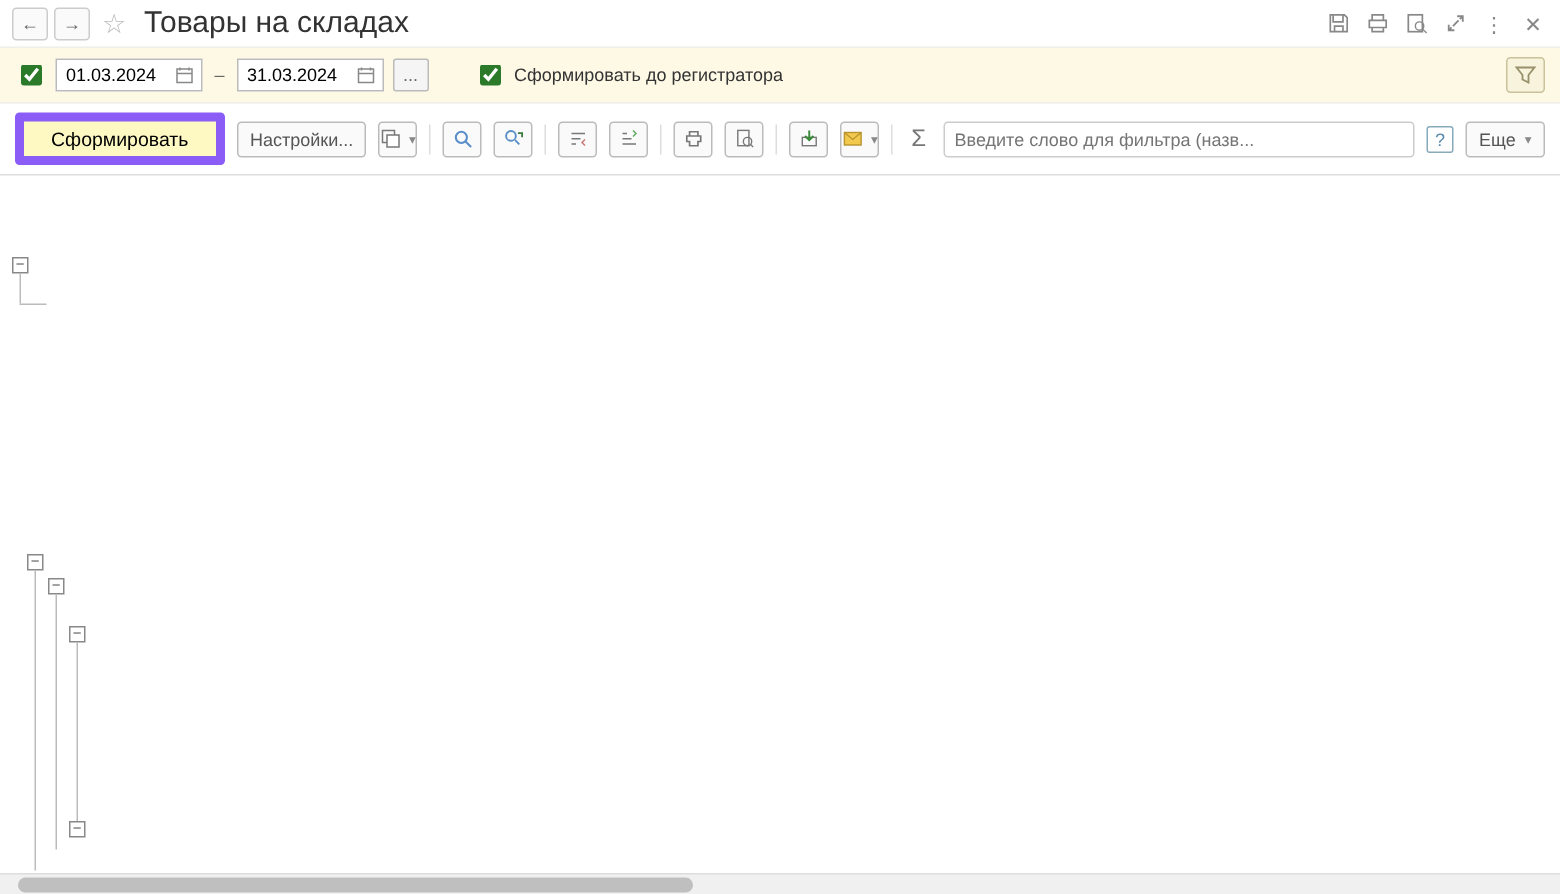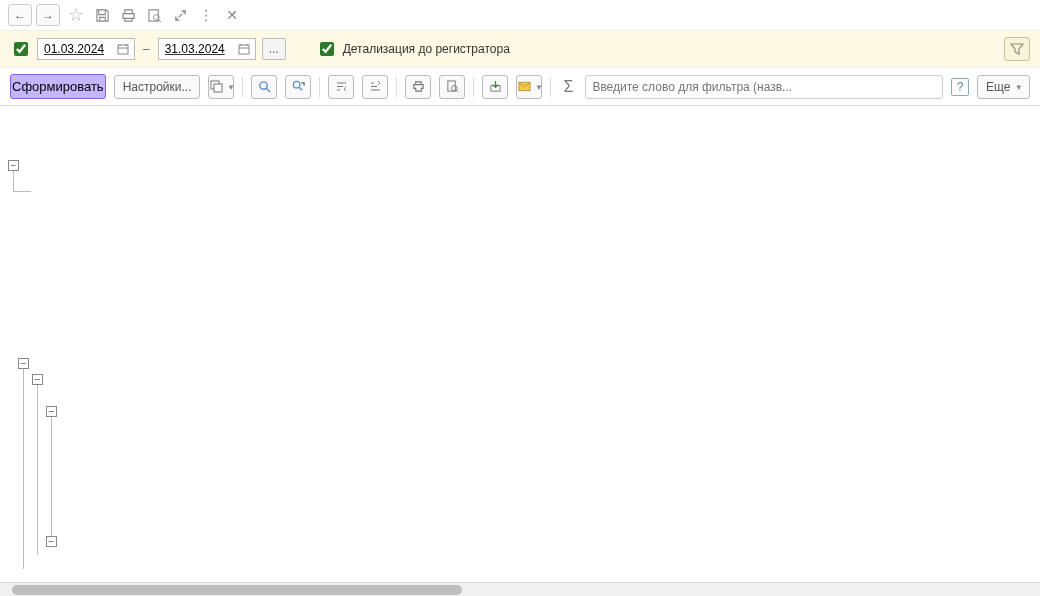--- a/index.html
+++ b/index.html
@@ -8,30 +8,30 @@
   
   .titlebar { display:flex; align-items:center; padding:4px 8px; gap:4px; }
   .nav-btn { width:24px; height:22px; border:1px solid #ccc; background:#fafafa; border-radius:3px; display:flex; align-items:center; justify-content:center; cursor:pointer; font-size:12px; color:#666; }
   .star-icon { width:20px; height:20px; display:flex; align-items:center; justify-content:center; color:#bbb; font-size:18px; margin:0 2px;}
   .title-text { font-size:20px; color:#333; margin-left:4px; flex:1; }
   .titlebar-right { display:flex; gap:6px; align-items:center; }
   .title-icon { width:20px; height:20px; display:flex; align-items:center; justify-content:center; color:#888; cursor:pointer; font-size:14px; }
   
   .filterbar { background:#fdf9e5; padding:6px 10px; display:flex; align-items:center; gap:6px; border-top:1px solid #eee; border-bottom:1px solid #eee;}
   .chk { width:14px; height:14px; accent-color:#2a7a2a; }
-  .date-field { border:1px solid #bbb; background:#fff; padding:2px 4px; display:flex; align-items:center; gap:4px; height:22px;text-decoration:underline; }
+  .date-field { border:1px solid #bbb; background:#fff; padding:2px 4px; display:flex; align-items:center; gap:4px; height:22px; }
   .date-field input { border:none; width:70px; font-size:12px; outline:none; }
   .cal-icon { width:14px; height:14px; color:#888; display:flex; align-items:center; justify-content:center; font-size:12px;}
   .dash { color:#666; margin:0 2px; }
   .ellipsis-btn { width:24px; height:22px; border:1px solid #bbb; background:#f5f5f5; border-radius:2px; display:flex; align-items:center; justify-content:center; color:#666; cursor:pointer; }
   .filterbar .spacer { flex:1; }
   .funnel-btn { width:26px; height:24px; border:1px solid #c9c29a; background:#f7f3dc; border-radius:3px; display:flex; align-items:center; justify-content:center; color:#888; cursor:pointer;}
   
   .toolbar { padding:6px 10px; display:flex; align-items:center; gap:8px; flex-wrap:nowrap; }
-  .btn-primary { background:#c4b5fd; border:1px solid #8b5cf6; border-radius:3px; padding:4px 1px; font-size:13px; cursor:pointer; font-weight:500;}
+  .btn-primary { background:#fef9c3; border:6px solid #8b5cf6; border-radius:3px; padding:4px 18px; font-size:13px; cursor:pointer; font-weight:500;}
   .btn { border:1px solid #bbb; background:#fafafa; border-radius:3px; padding:3px 8px; font-size:12px; cursor:pointer; display:flex; align-items:center; gap:4px; height:24px; color:#555;}
   .btn-small { width:26px; height:24px; padding:0; justify-content:center;}
   .sep { width:1px; height:20px; background:#ddd; }
   .dropdown-arrow::after { content:"▾"; font-size:9px; margin-left:2px; color:#888;}
   .filter-input { flex:1; min-width:140px; border:1px solid #ccc; border-radius:3px; padding:3px 6px; font-size:12px; color:#aaa; height:24px;}
   .help { width:18px; height:18px; border:1px solid #8ab; color:#58a; display:flex; align-items:center; justify-content:center; border-radius:2px; font-size:12px; cursor:pointer;}
   
   .report-wrap { flex:1; overflow:hidden; position:relative; border-top:1px solid #ddd; }
   .report-scroll { position:absolute; inset:0 0 14px 0; overflow:auto; }
   .hscroll { position:absolute; left:0; right:0; bottom:0; height:14px; background:#f0f0f0; border-top:1px solid #ddd;}
@@ -44,20 +44,21 @@
 </style>
 </head>
 <body>
 
 <div class="window">
 
   <div class="titlebar">
     <div class="nav-btn">←</div>
     <div class="nav-btn">→</div>
     <div class="star-icon">☆</div>
+    <div class="title-text">Товары на складах</div>
     <div class="titlebar-right">
       <div class="title-icon">
         <svg width="15" height="15" viewBox="0 0 16 16">
             <path fill="none" stroke="#888" stroke-width="1.2" d="M2 2h10l2 2v10H2z M4 2v5h7V2 M5 14v-4h6v4"></path>
           </svg>
       </div>
       <div class="title-icon">
         <svg width="15" height="15" viewBox="0 0 16 16">
             <path fill="none" stroke="#888" stroke-width="1.2" d="M4 6V2h8v4 M2 6h12v5h-2v3H4v-3H2z M4 11h8"></path>
           </svg>
@@ -100,21 +101,21 @@
             <rect x="1" y="2" width="10" height="9" fill="none" stroke="#888"></rect>
             <line x1="1" y1="5" x2="11" y2="5" stroke="#888"></line>
             <line x1="3" y1="1" x2="3" y2="3" stroke="#888"></line>
             <line x1="9" y1="1" x2="9" y2="3" stroke="#888"></line>
           </svg>
       </span>
     </div>
     <div class="ellipsis-btn">...</div>
     <div style="width:18px"></div>
     <input type="checkbox" class="chk" checked="" style="">
-    <span>Детализация до регистратора</span>
+    <span>Сформировать до регистратора</span>
     <div class="spacer"></div>
     <div class="funnel-btn">
       <svg width="14" height="14" viewBox="0 0 14 14">
           <path d="M1 2h12L9 7v5l-4-2V7z" fill="none" stroke="#98906a" stroke-width="1.2"></path>
         </svg>
     </div>
   </div>
 
   <div class="toolbar">
     <button class="btn-primary">Сформировать</button>

